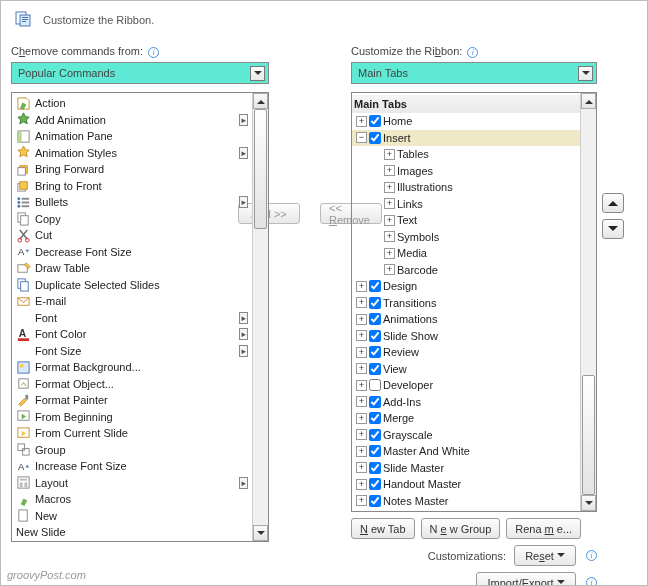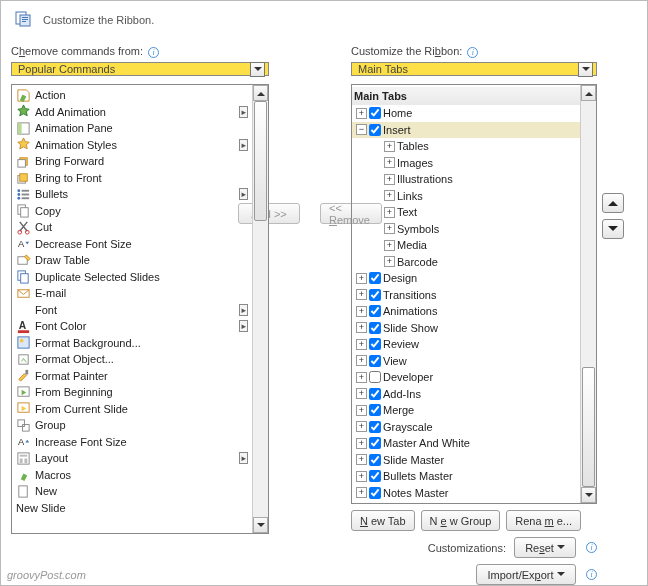--- a/index.html
+++ b/index.html
@@ -37,23 +37,23 @@
     color: #4a90d9;
     font-size: 8px;
     line-height: 10px;
     text-align: center;
     margin-left: 2px;
     font-style: italic;
     font-family: Georgia, serif;
   }
   .combo {
     width: 100%;
-    height: 14px;
+    height: 22px;
     border: 1px solid #888;
-    background: #fde047;
+    background: #5eead4;
     display: flex;
     align-items: center;
     justify-content: space-between;
     padding: 0 3px 0 6px;
     margin-bottom: 8px;
   }
   .combo .arrow {
     width: 15px; height: 15px;
     border: 1px solid #777;
     background: linear-gradient(#fdfdfd,#e8e8e8);
@@ -328,20 +328,27 @@
               <svg viewBox="0 0 16 16">
                 <text x="3" y="11" font-size="11" font-weight="bold" fill="#333">A</text>
                 <rect x="2" y="12" width="12" height="3" fill="#c33"></rect>
               </svg>
             </span>
             <span>Font Color</span>
             <span class="sub"></span>
           </div>
           <div class="cmd-item">
             <span class="ico">
+              <svg viewBox="0 0 16 16"></svg>
+            </span>
+            <span>Font Size</span>
+            <span class="sub"></span>
+          </div>
+          <div class="cmd-item">
+            <span class="ico">
               <svg viewBox="0 0 16 16">
                 <rect x="2" y="2" width="12" height="12" fill="#dbe8f7" stroke="#4a76b8"></rect>
                 <circle cx="6" cy="6" r="2" fill="#f5c94a"></circle>
               </svg>
             </span>
             <span>Format Background...</span>
           </div>
           <div class="cmd-item">
             <span class="ico">
               <svg viewBox="0 0 16 16">
@@ -556,21 +563,21 @@
             <span> Master And White</span>
           </div>
           <div class="tree-row" style="padding-left: 4px;">
             <span class="plusminus">+</span>
             <input type="checkbox" checked="" style="">
             <span> Slide Master</span>
           </div>
           <div class="tree-row" style="padding-left: 4px;">
             <span class="plusminus">+</span>
             <input type="checkbox" checked="" style="">
-            <span> Bullets Master</span>
+            <span> Handout Master</span>
           </div>
           <div class="tree-row" style="padding-left: 4px;">
             <span class="plusminus">+</span>
             <input type="checkbox" checked="" style="">
             <span> Notes Master</span>
           </div>
           <div class="tree-row" style="padding-left: 4px;"></div>
         </div>
       <div class="scrollbar">
         <div class="scroll-btn up"></div>

